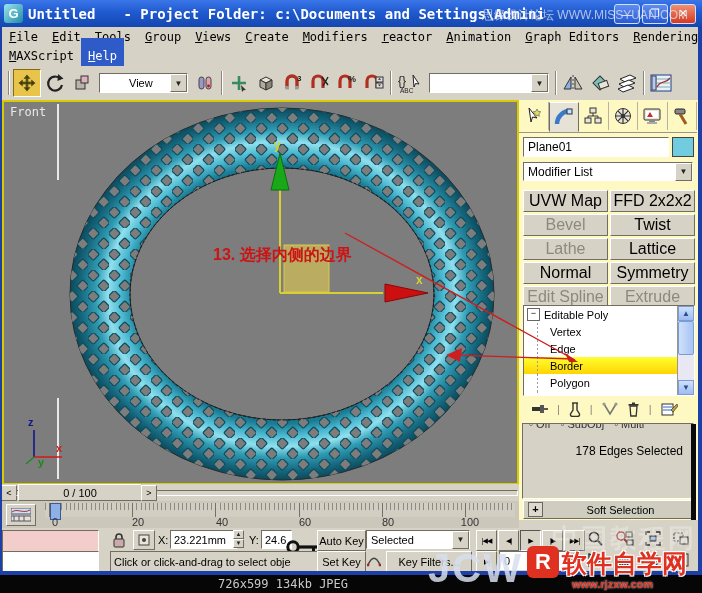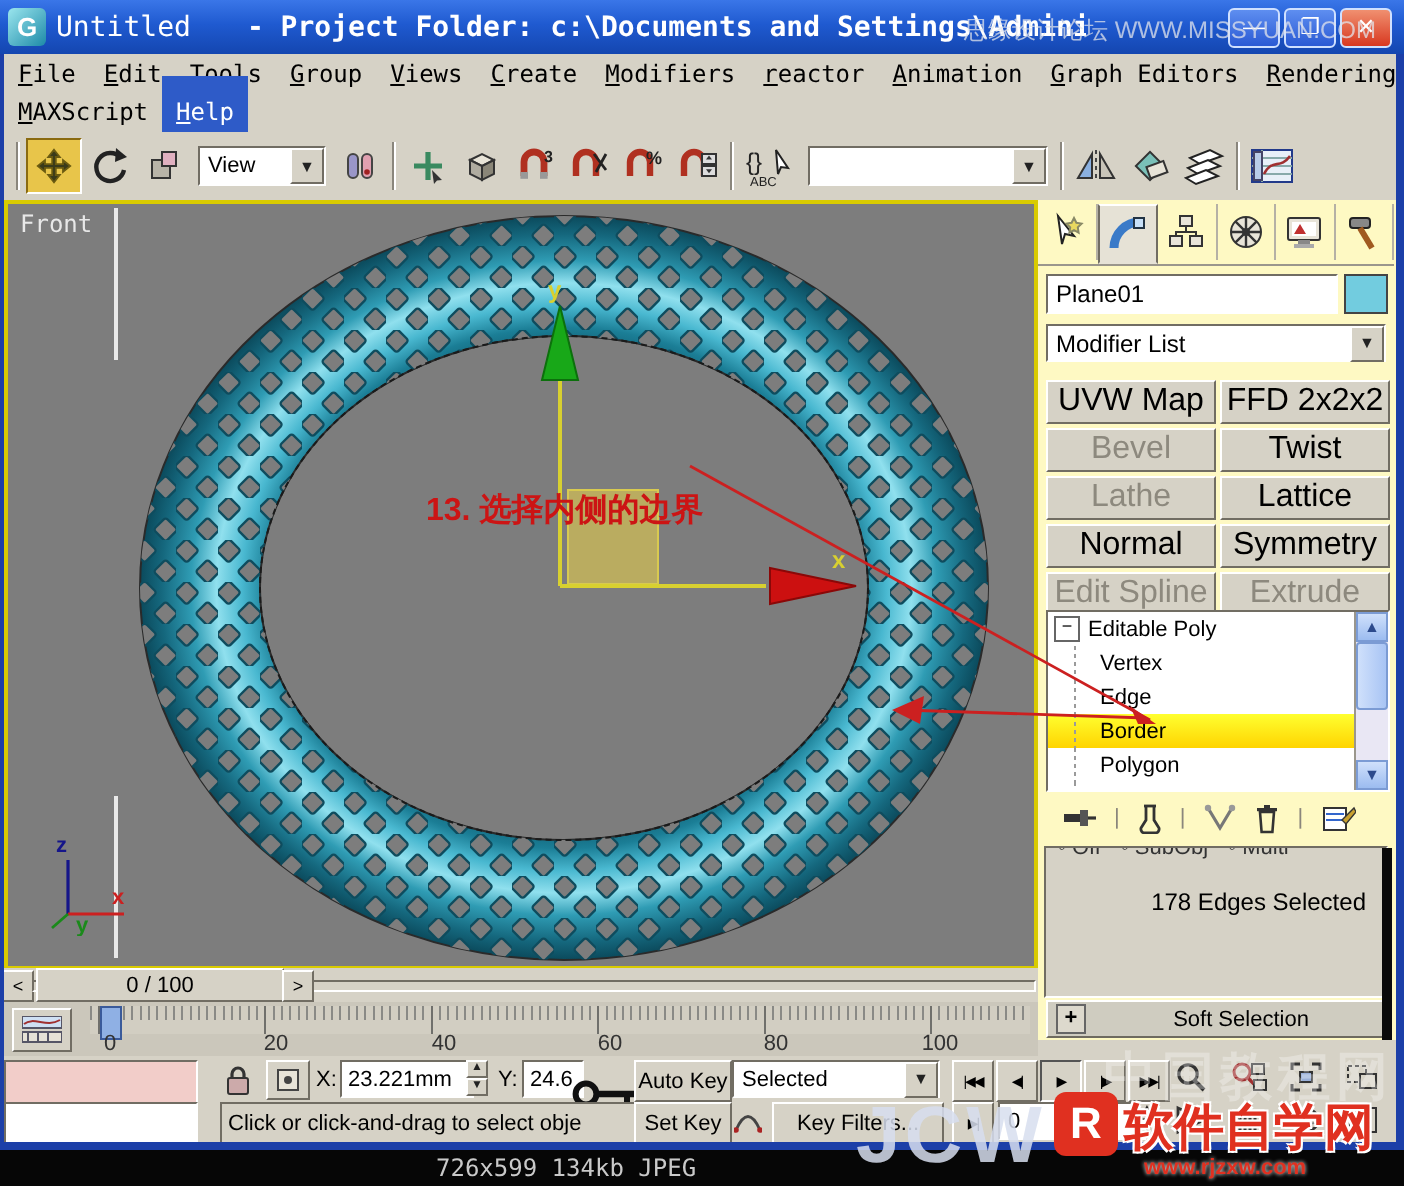--- a/index.html
+++ b/index.html
@@ -11,21 +11,21 @@
   .sunken{border:1px solid;border-color:#716d63 #ffffff #ffffff #716d63;background:#d6d2c6;}
   .white-sunken{border:1px solid;border-color:#716d63 #ffffff #ffffff #716d63;background:#ffffff;}
   .btn{display:flex;align-items:center;justify-content:center;cursor:default;}
   .disabled{color:#8d897e;}
   .iconbtn{width:26px;height:26px;display:flex;align-items:center;justify-content:center;}
   .sep{width:1px;background:#8a867c;border-right:1px solid #fff;height:24px;margin:0 2px;}
   
   #titlebar{left:0;top:0;width:702px;height:27px;
     background:linear-gradient(180deg,#3a76e8 0%,#1f5ad0 45%,#1446b0 100%);
     display:flex;align-items:center;color:#fff;}
-  #title-text{font-family:"DejaVu Sans Mono",monospace;font-weight:normal;font-size:14px;white-space:nowrap;}
+  #title-text{font-family:"DejaVu Sans Mono",monospace;font-weight:bold;font-size:14px;white-space:nowrap;}
   .winbtn{width:24px;height:18px;border-radius:3px;margin-left:2px;color:#fff;font-size:11px;
     display:flex;align-items:center;justify-content:center;
     background:linear-gradient(180deg,#5e8ef0,#2a5ad4);border:1px solid #cfe0ff;}
   .winbtn.close{background:linear-gradient(180deg,#f09070,#d83820);}
   
   #menubar1{left:2px;top:27px;width:696px;height:19px;background:#d6d2c6;display:flex;align-items:center;
     font-family:"DejaVu Sans Mono",monospace;font-size:12px;}
   .menu-item{display:inline-block;padding:11px 7px;white-space:nowrap;}
   .menu-item::first-letter{text-decoration:underline;}
   #menubar2{left:2px;top:46px;width:696px;height:20px;background:#d6d2c6;display:flex;align-items:center;
@@ -138,21 +138,21 @@
           <path d="M15.5 6 A7 7 0 1 0 17 12" fill="none" stroke="#222" stroke-width="2.2"></path>
           <path d="M13 1 L18.5 5.5 L12.5 8 Z" fill="#222"></path>
         </svg>
     </div>
     <div class="iconbtn">
       <svg width="18" height="18" viewBox="0 0 18 18">
           <rect x="3" y="6" width="9" height="9" fill="#b8b4a8" stroke="#333"></rect>
           <rect x="8" y="2" width="7" height="7" fill="#e0b0c0" stroke="#333"></rect>
         </svg>
     </div>
-    <div class="dropdown" style="width:62px;margin:0 3px;">
+    <div class="dropdown" style="width:62px;margin:0 3px;padding-left:25px;">
       <span style="padding-left:4px;">View</span>
       <span class="dd-arrow">▼</span>
     </div>
     <div class="iconbtn">
       <svg width="18" height="18" viewBox="0 0 18 18">
           <rect x="3" y="3" width="5" height="12" rx="2.5" fill="#9a96c8" stroke="#444"></rect>
           <rect x="10" y="3" width="5" height="12" rx="2.5" fill="#e0a0b0" stroke="#444"></rect>
           <circle cx="12.5" cy="12" r="1.4" fill="#a02020"></circle>
         </svg>
     </div>

